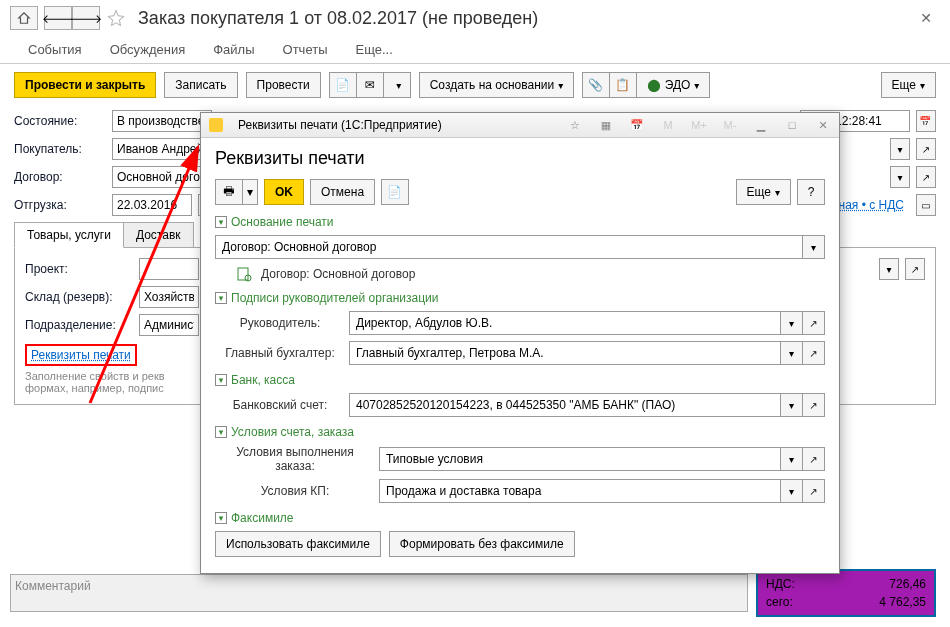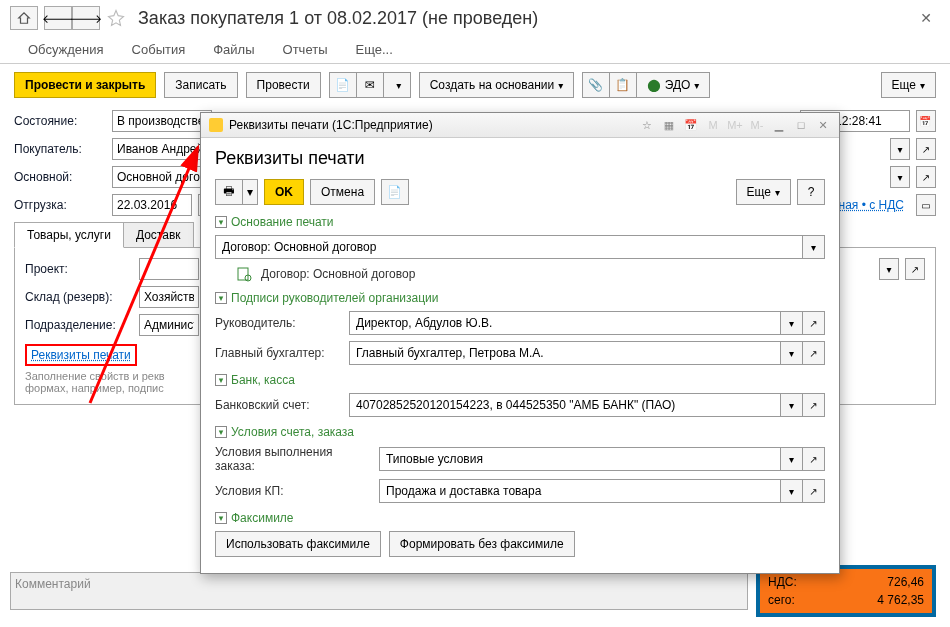--- a/index.html
+++ b/index.html
@@ -35,36 +35,36 @@
 .subtabs { display: flex; margin-top: 6px; }
 .subtab { border: 1px solid #aaa; background: #eee; padding: 5px 12px; cursor: pointer; margin-right: -1px; }
 .subtab.active { background: #fff; border-bottom: 1px solid #fff; position: relative; z-index: 1; }
 .subcontent { border: 1px solid #aaa; padding: 10px; margin-top: -1px; }
 
 .link-highlighted { color: #0066cc; text-decoration: underline dotted; border: 2px solid red; padding: 2px 4px; display: inline-block; }
 .hint-text { color: #888; font-size: 11px; margin-top: 4px; max-width: 170px; }
 
 .bottom-bar { position: absolute; bottom: 10px; left: 10px; right: 14px; display: flex; align-items: center; gap: 8px; }
 .comment-box { flex: 1; height: 38px; border: 1px solid #aaa; background: #f0f0f0; padding: 4px; color: #888; }
-.totals { width: 180px; background: #f97316; border: 4px solid #0369a1; padding: 4px 8px; font-size: 11px; }
+.totals { width: 180px; background: #a21caf; border: 2px solid #0369a1; padding: 4px 8px; font-size: 11px; }
 .totals-row { display: flex; justify-content: space-between; padding: 2px 0; }
 
 
 .dialog { position: absolute; left: 200px; top: 112px; width: 640px; background: #fff; border: 1px solid #888; box-shadow: 2px 4px 12px rgba(0,0,0,0.3); }
-.dialog-title { background: linear-gradient(#f8f8f8, #eaeaea); border-bottom: 1px solid #ccc; padding: 4px 8px; display: flex; align-items: center; gap: 6px; font-size: 11px; }
+.dialog-title { background: linear-gradient(#f8f8f8, #eaeaea); border-bottom: 1px solid #ccc; padding: 4px 8px; display: flex; align-items: center; gap: 15px; font-size: 11px; }
 .dialog-title .grow { flex: 1; }
 .dlg-icon { width: 16px; height: 16px; display: inline-flex; align-items: center; justify-content: center; font-size: 11px; color: #888; cursor: pointer; }
 .dialog-body { padding: 10px 14px; }
 .dlg-heading { font-size: 18px; margin-bottom: 10px; }
 .dlg-toolbar { display: flex; align-items: center; gap: 6px; margin-bottom: 10px; }
 
 .section-hdr { display: flex; align-items: center; gap: 4px; color: #3a8b3a; margin: 8px 0 6px 0; cursor: pointer; }
 .section-hdr .caret { width: 12px; height: 12px; border: 1px solid #888; display: flex; align-items: center; justify-content: center; font-size: 9px; background: #fff; }
 .dlg-row { display: flex; align-items: center; margin-bottom: 6px; gap: 4px; }
-.dlg-label { width: 160px; color: #333; }
+.dlg-label { width: 160px; color: #333; text-align: center; }
 .dlg-label.short { width: 130px; }
 .dlg-input { flex: 1; border: 1px solid #999; height: 24px; padding: 2px 6px; background: #fff; }
 .combo-wrap { display: flex; flex: 1; }
 .sel-btn { width: 22px; height: 24px; border: 1px solid #999; border-left: none; background: #f5f5f5; display: flex; align-items: center; justify-content: center; cursor: pointer; font-size: 10px; }
 .doc-line { display: flex; align-items: center; gap: 8px; margin: 4px 0 6px 20px; color: #333; }
 .doc-icon { width: 18px; height: 18px; display: flex; align-items: center; justify-content: center; }
 
 .red-arrow { position: absolute; left: 30px; top: 135px; width: 180px; height: 280px; pointer-events: none; }
 
 .vat-link { color: #0066cc; text-decoration: underline dotted; cursor: pointer; }
@@ -87,22 +87,22 @@
   <div class="star">
     <svg width="18" height="18" viewBox="0 0 24 24">
         <path d="M12 2l2.9 6.9L22 10l-5.5 4.8L18 22l-6-3.5L6 22l1.5-7.2L2 10l7.1-1.1z" fill="none" stroke="#bbb" stroke-width="1.5"></path>
       </svg>
   </div>
   <div class="title">Заказ покупателя 1 от 08.02.2017 (не проведен)</div>
   <div class="close-x">✕</div>
 </div>
 
 <div class="tabs">
+  <div class="tab">События</div>
   <div class="tab">Обсуждения</div>
-  <div class="tab">События</div>
   <div class="tab">Файлы</div>
   <div class="tab">Отчеты</div>
   <div class="tab">Еще...</div>
 </div>
 
 <div class="toolbar">
   <div class="btn primary">Провести и закрыть</div>
   <div class="btn">Записать</div>
   <div class="btn">Провести</div>
   <div class="btn-group">
@@ -132,21 +132,21 @@
     <div class="input-btn">📅</div>
   </div>
   <div class="form-row">
     <div class="form-label">Покупатель:</div>
     <input class="form-input" style="width: 100px;" value="Иванов Андрей">
     <div style="flex:1"></div>
     <div class="input-btn" style="border:1px solid #999">▾</div>
     <div class="input-btn" style="border:1px solid #999">↗</div>
   </div>
   <div class="form-row">
-    <div class="form-label">Основной:</div>
+    <div class="form-label">Договор:</div>
     <input class="form-input" style="width: 100px;" value="Основной догов">
     <div style="flex:1"></div>
     <div class="input-btn" style="border:1px solid #999">▾</div>
     <div class="input-btn" style="border:1px solid #999">↗</div>
   </div>
   <div class="form-row">
     <div class="form-label">Отгрузка:</div>
     <input class="form-input" style="width: 80px;" value="22.03.2016">
     <div class="input-btn">📅</div>
     <div style="flex:1"></div>

